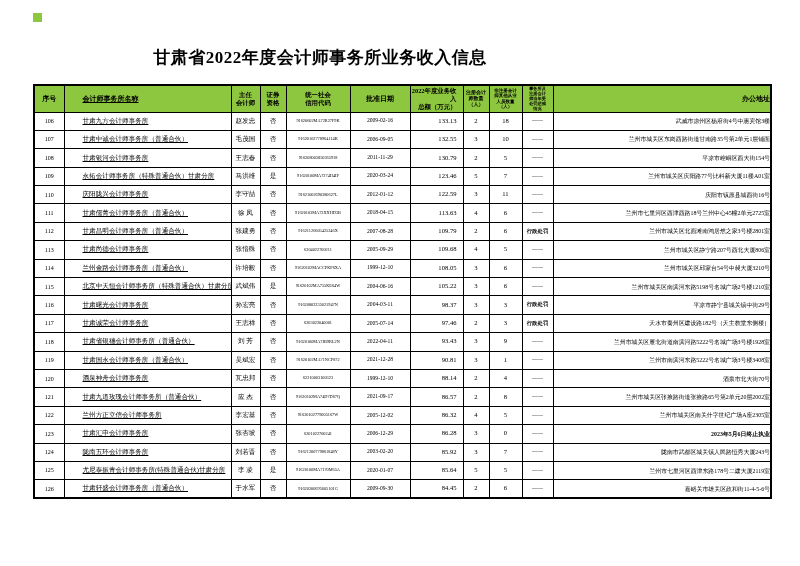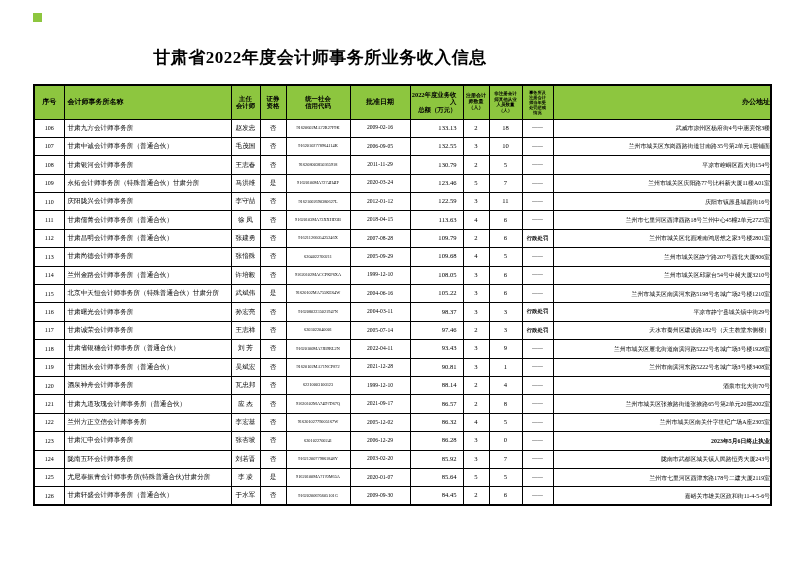--- a/index.html
+++ b/index.html
@@ -13,30 +13,30 @@
   }
   .page-title{
     position:absolute;top:46px;left:0;width:640px;text-align:center;
     font-size:17px;font-weight:bold;letter-spacing:.5px;
   }
   table.revenue{
     position:absolute;left:33px;top:84px;width:737px;
     border-collapse:collapse;table-layout:fixed;border:2px solid #000;
   }
   th,td{border:1px solid #000;overflow:hidden;padding:0;vertical-align:middle;}
-  thead tr{height:34px;}
+  thead tr{height:27px;}
   thead th{
     background:#8dc63f;font-weight:bold;text-align:center;
     white-space:pre-line;line-height:1.2;
   }
   tbody tr{height:18.4px;}
   tbody td{line-height:1.05;white-space:nowrap;}
   
   .c0{text-align:center;font-size:6px;}
-  .c1{text-align:left;font-size:6.6px;padding-left:3px;}
+  .c1{text-align:left;font-size:6.6px;padding-left:18px;text-decoration:underline;}
   .c2{text-align:center;font-size:6.6px;}
   .c3{text-align:center;font-size:6.6px;}
   .c4{text-align:center;font-size:4.3px;letter-spacing:0;}
   .c5{text-align:center;font-size:5.6px;margin-top:39px;}
   .c6{text-align:right;font-size:6.6px;padding-right:6px;}
   .c7{text-align:center;font-size:6.6px;}
   .c8{text-align:center;font-size:6.6px;}
   .c9{text-align:center;font-size:5.4px;}
   .c10{text-align:right;font-size:5.9px;padding-left:3px;}
   

